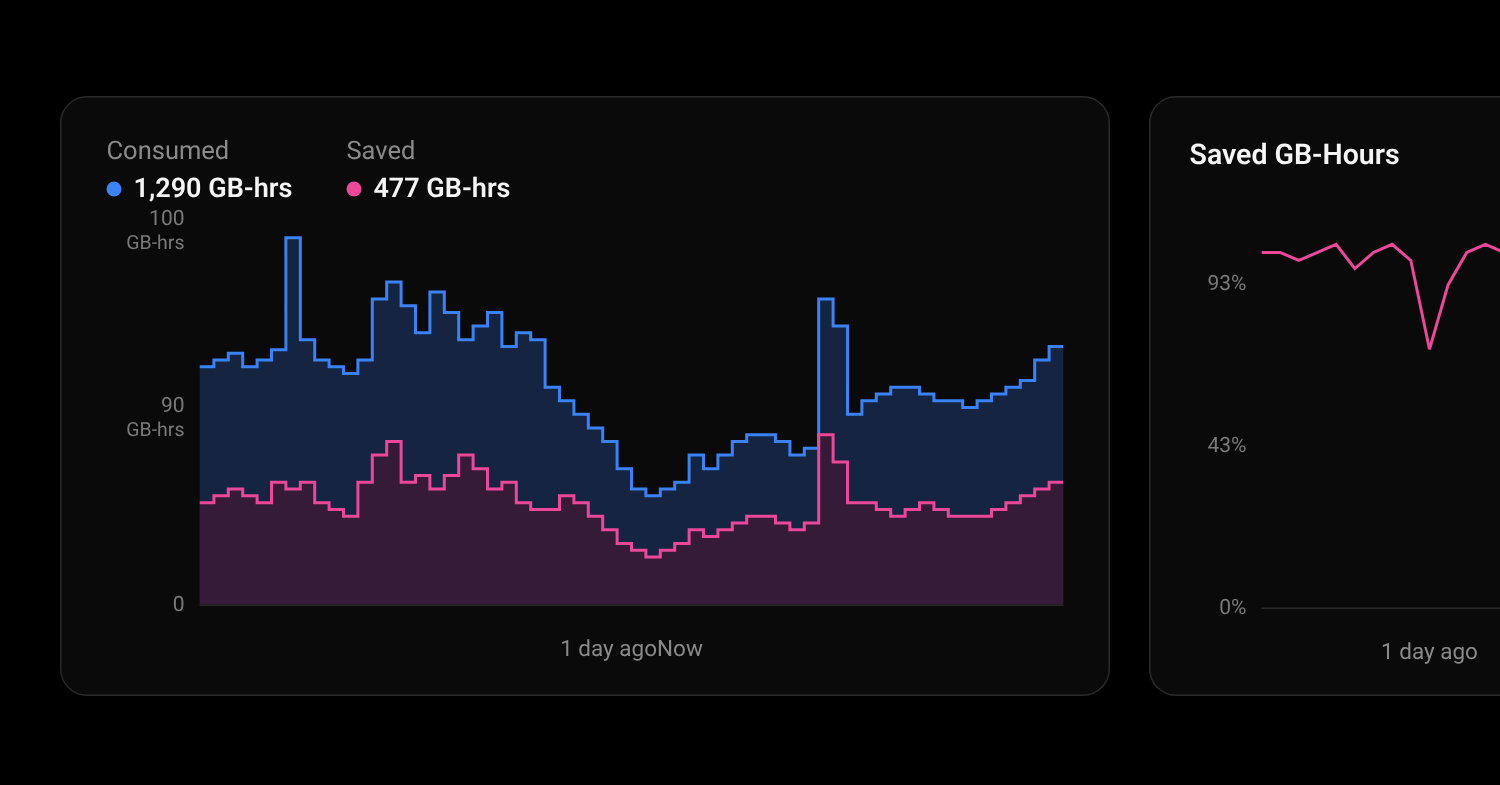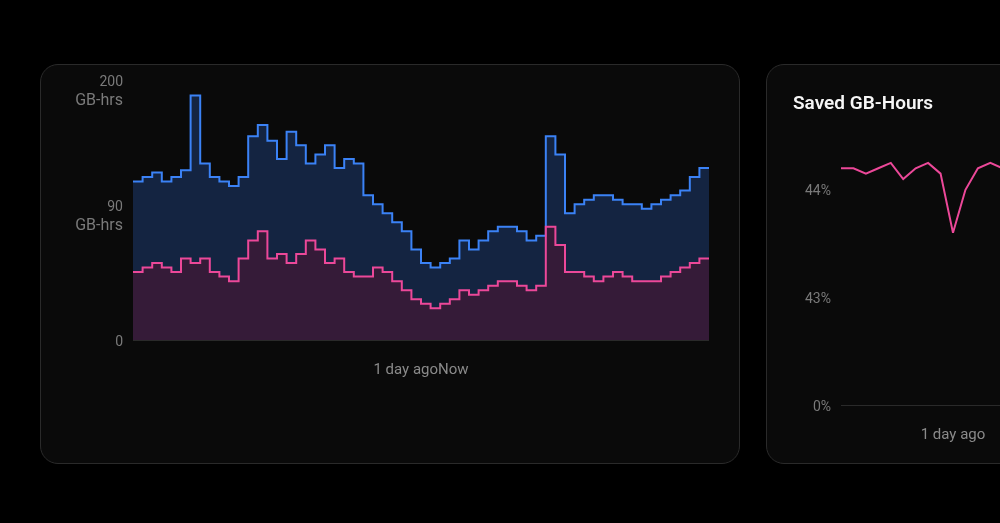--- a/index.html
+++ b/index.html
@@ -83,21 +83,21 @@
     position: absolute;
     right: 6px;
     color: #7a7a7a;
     font-size: 14px;
     line-height: 1.2;
     text-align: right;
     transform: translateY(-50%);
   }
   .y-tick .sub {
     display: block;
-    font-size: 16px;
+    font-size: 13px;
   }
   .plot-area {
     position: absolute;
     left: 0;
     right: 0;
     top: 0;
     bottom: 0;
     border-bottom: 1px solid #2a2a2a;
   }
   .x-axis {
@@ -121,25 +121,41 @@
     position: absolute;
     left: 0; right: 0; top: 0; bottom: 0;
     width: 100%;
     height: 100%;
   }
 </style>
 </head>
 <body>
 
 <div class="card card-main">
+  <div class="legend">
+    <div class="legend-item">
+      <div class="label">Consumed</div>
+      <div class="value-row">
+        <span class="dot" style="background: rgb(59, 130, 246);"></span>
+        <span class="value">1,290 GB-hrs</span>
+      </div>
+    </div>
+    <div class="legend-item">
+      <div class="label">Saved</div>
+      <div class="value-row">
+        <span class="dot" style="background: rgb(236, 72, 153);"></span>
+        <span class="value">477 GB-hrs</span>
+      </div>
+    </div>
+  </div>
 
   <div class="chart-wrap">
     <div class="y-axis">
       <div class="y-tick" style="top:0%">
-        <span>200</span>
+        <span>100</span>
         <span class="sub">GB-hrs</span>
       </div>
       <div class="y-tick" style="top:50%">
         <span>90</span>
         <span class="sub">GB-hrs</span>
       </div>
       <div class="y-tick" style="top:100%">
         <span>0</span>
       </div>
     </div>
@@ -155,21 +171,21 @@
   <div class="x-axis">
     <span>1 day ago</span>
     <span>Now</span>
   </div>
 </div>
 
 <div class="card card-side">
   <div class="card-title">Saved GB-Hours</div>
   <div class="chart-wrap side">
     <div class="y-axis side">
-      <div class="y-tick" style="top:20%"><span>44%</span></div>
+      <div class="y-tick" style="top:20%"><span>93%</span></div>
       <div class="y-tick" style="top:60%"><span>43%</span></div>
       <div class="y-tick" style="top:100%"><span>0%</span></div>
     </div>
     <div class="plot-area">
       <svg class="plot" id="side-plot" viewBox="0 0 180 270" preserveAspectRatio="none">
           <path d="M 0 32.400000000000006 L 10 32.400000000000006 L 20 37.80000000000001 L 30 32.400000000000006 L 40 27 L 50 43.20000000000002 L 60 32.400000000000006 L 70 27 L 80 37.80000000000001 L 90 97.19999999999999 L 100 54 L 110 32.400000000000006 L 120 27 L 130 32.400000000000006 L 140 37.80000000000001 L 150 32.400000000000006 L 160 32.400000000000006 L 170 37.80000000000001 L 180 32.400000000000006" fill="none" stroke="#ec4899" stroke-width="2" vector-effect="non-scaling-stroke"></path>
         </svg>
     </div>
   </div>
   <div class="x-axis side">

